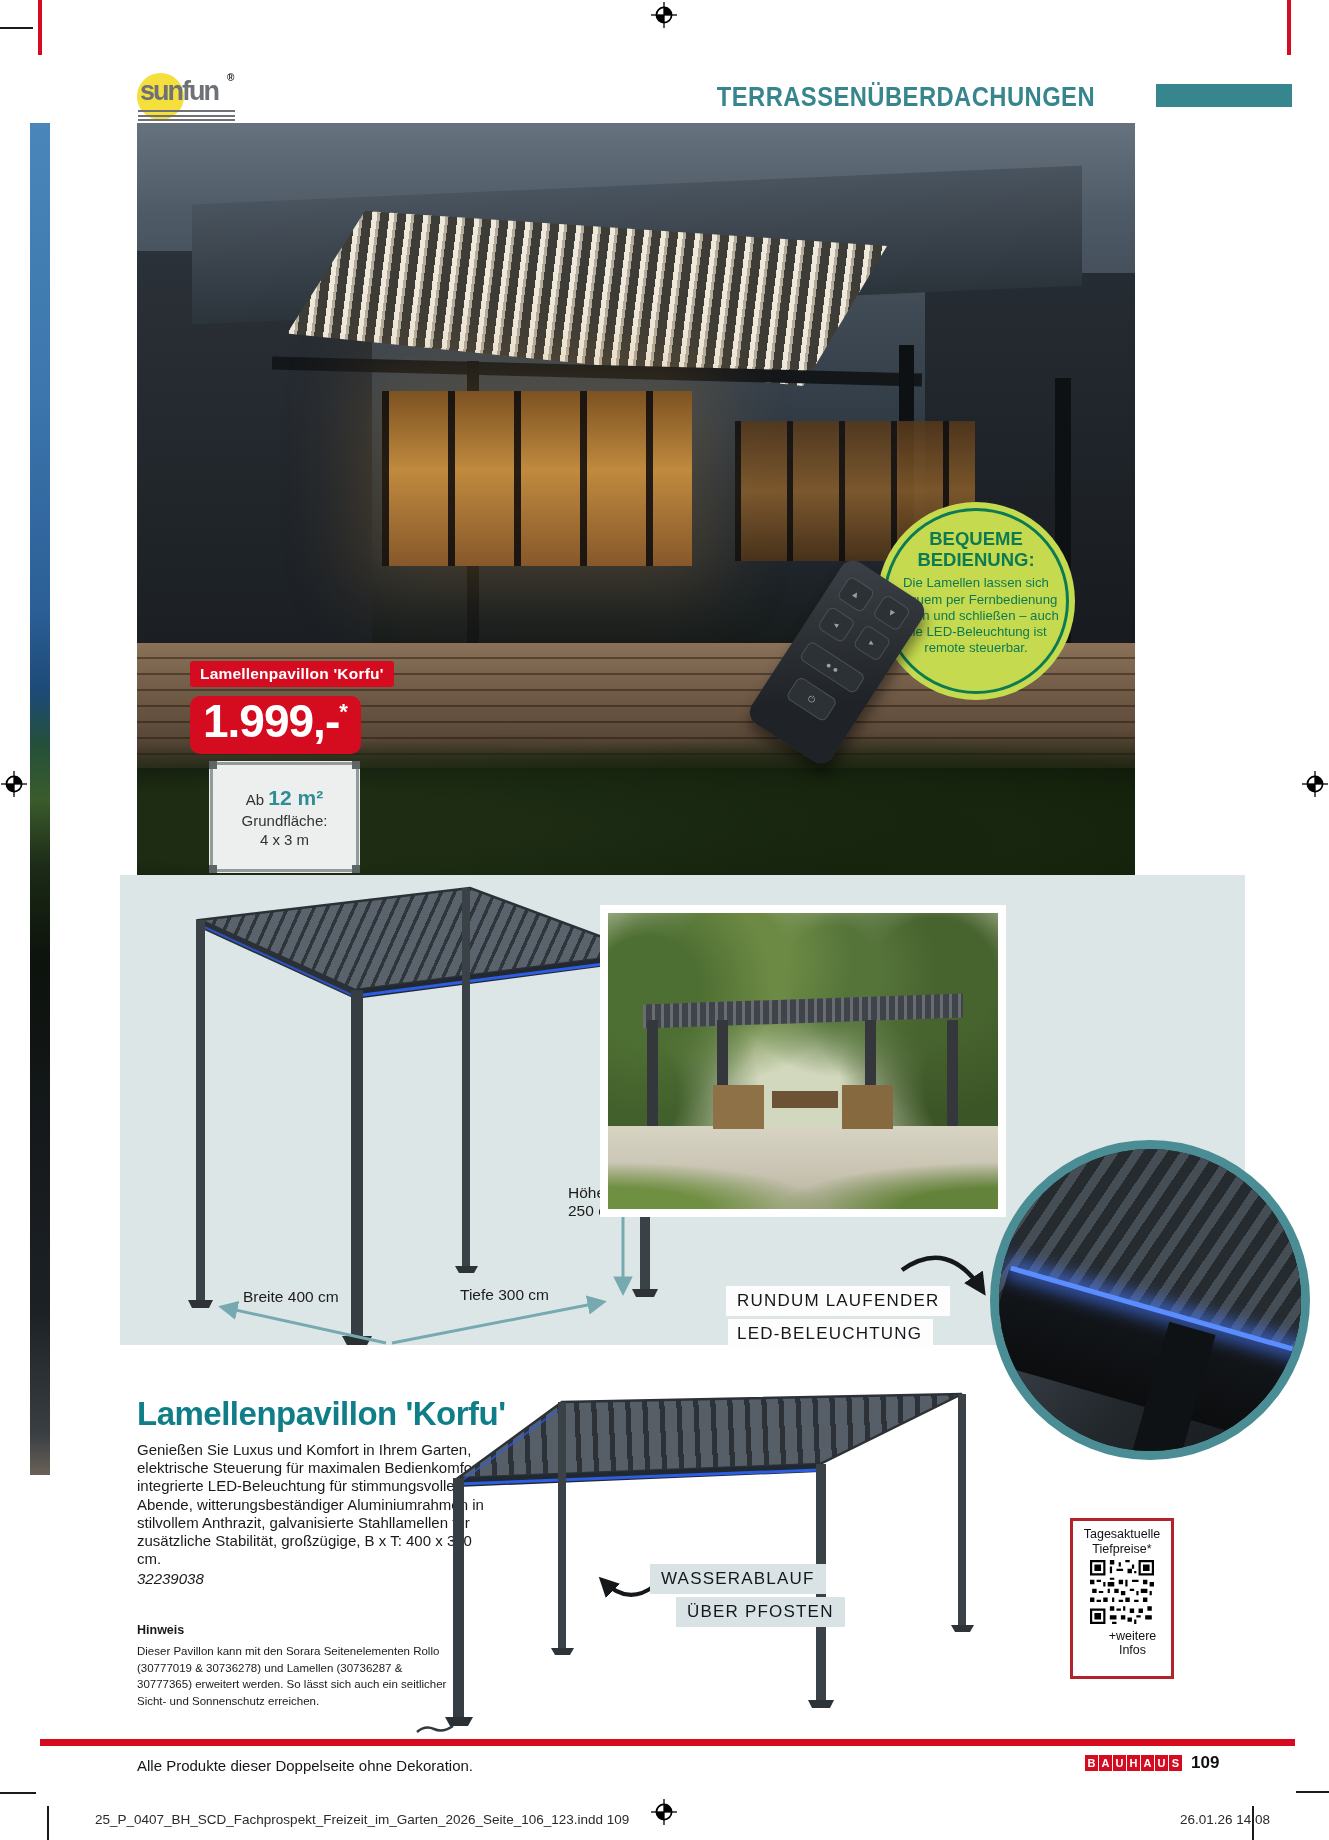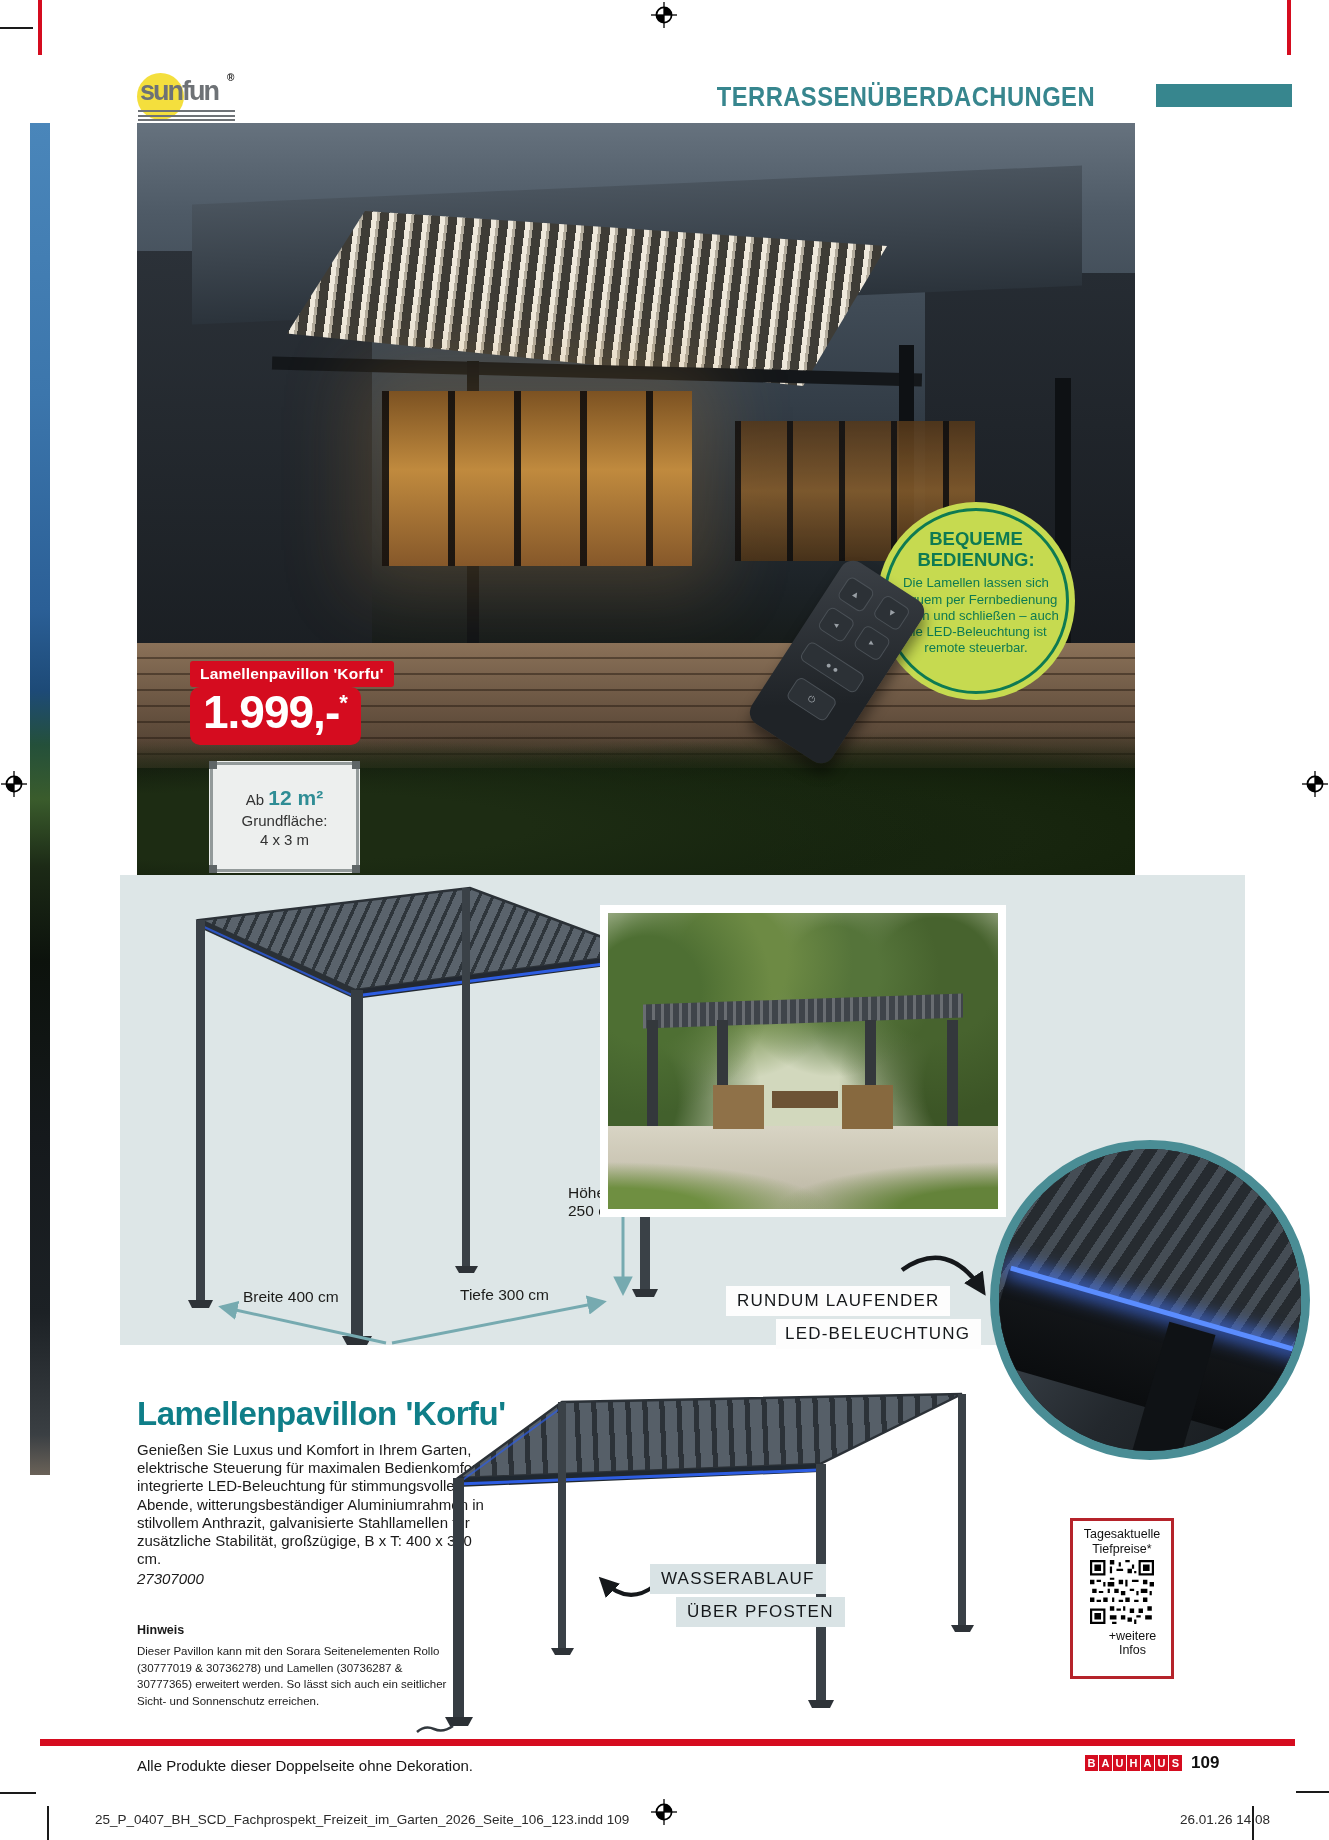--- a/index.html
+++ b/index.html
@@ -63,21 +63,21 @@
       radial-gradient(ellipse at 12% 70%, #1d2c13 0 22%, transparent 55%),
       radial-gradient(ellipse at 38% 85%, #15230e 0 26%, transparent 60%),
       radial-gradient(ellipse at 66% 75%, #18260f 0 24%, transparent 58%),
       radial-gradient(ellipse at 90% 82%, #122009 0 26%, transparent 62%),
       linear-gradient(180deg,transparent 0 20%, #0a1208 70%, #060b05 100%); }
 
   
   .price-group { left:53px; top:538px; }
   .price-label { display:inline-block; background:#d50c1f; color:#fff; font-weight:bold; font-size:15.5px;
     padding:4px 10px; border-radius:3px; letter-spacing:.2px; }
-  .price-box { display:inline-block; background:#d50c1f; color:#fff; border-radius:10px;
+  .price-box { margin-top:9px; display:inline-block; background:#d50c1f; color:#fff; border-radius:10px;
     padding:0 13px 7px 13px; font-size:46px; font-weight:bold; letter-spacing:-1px; line-height:1.1; }
   .price-box sup { font-size:22px; vertical-align:18px; letter-spacing:0; }
 
   
   .area-box { left:72px; top:638px; width:151px; height:112px; background:#edefee; padding:1px; }
   .area-frame { position:relative; width:100%; height:100%; border:3px solid #939a9a; text-align:center;
     display:flex; flex-direction:column; justify-content:center; gap:2px; }
   .area-frame i { position:absolute; width:8px; height:8px; background:#5e6566; font-style:normal; }
   .area-frame i.c1 { left:-4px; top:-4px; } .area-frame i.c2 { right:-4px; top:-4px; }
   .area-frame i.c3 { left:-4px; bottom:-4px; } .area-frame i.c4 { right:-4px; bottom:-4px; }
@@ -138,21 +138,21 @@
   .cd-beam { left:-10px; top:168px; width:360px; height:95px; transform:rotate(16deg);
     background:linear-gradient(180deg,#15181b,#0b0d0f); }
   .cd-led { left:6px; top:158px; width:300px; height:5px; transform:rotate(16deg); background:#5b8dff;
     box-shadow:0 0 18px 6px rgba(70,120,255,.75); }
   .cd-post { left:146px; top:176px; width:48px; height:170px; background:#0f1215; transform:rotate(16deg); }
 
   
   .callout-box { position:absolute; z-index:5; font-weight:normal; font-size:17px; letter-spacing:1.2px;
     color:#15181b; padding:5px 11px; white-space:nowrap; }
   .led-box1 { left:726px; top:1286px; background:#fdfdfd; }
-  .led-box2 { left:776px; top:1319px; background:#fdfdfd;padding-left:9px; }
+  .led-box2 { left:728px; top:1319px; background:#fdfdfd;padding-left:9px; }
   .drain-box1 { left:650px; top:1564px; background:#d9e3e5; }
   .drain-box2 { left:676px; top:1597px; background:#d9e3e5; }
   .led-arrow { position:absolute; left:890px; top:1238px; z-index:5; }
 
   
   .product { position:absolute; left:137px; top:1395px; width:352px; color:#1a1a1a; }
   .product h1 { color:#0f7e88; font-size:33px; font-weight:bold; letter-spacing:-.5px; white-space:nowrap; }
   .product .desc { margin-top:8px; font-size:15px; line-height:18.2px; }
   .product .artnr { margin-top:2px; font-size:15px; font-style:italic; }
   .product .note-title { margin-top:36px; font-size:12.5px; font-weight:bold; }
@@ -345,21 +345,21 @@
         </marker>
       </defs>
     <path d="M12,32 Q58,0 92,52" stroke="#15181b" stroke-width="4.5" fill="none" marker-end="url(#arrB)"></path>
   </svg>
   <div class="callout-box led-box1">RUNDUM LAUFENDER</div>
   <div class="callout-box led-box2">LED-BELEUCHTUNG</div>
 
   <div class="product">
     <h1>Lamellenpavillon 'Korfu'</h1>
     <p class="desc">Genießen Sie Luxus und Komfort in Ihrem Garten, elektrische Steuerung für maximalen Bedienkomfort, integrierte LED-Beleuchtung für stimmungsvolle Abende, witterungsbeständiger Aluminiumrahmen in stilvollem Anthrazit, galvanisierte Stahllamellen für zusätzliche Stabilität, großzügige, B x T: 400 x 300 cm.</p>
-    <p class="artnr">27307000</p>
+    <p class="artnr">32239038</p>
     <p class="note-title">Hinweis</p>
     <p class="note-body">Dieser Pavillon kann mit den Sorara Seitenelementen Rollo (30777019 &amp; 30736278) und Lamellen (30736287 &amp; 30777365) erweitert werden. So lässt sich auch ein seitlicher Sicht- und Sonnenschutz erreichen.</p>
   </div>
 
   <svg class="drawing2" width="600" height="355" viewBox="0 0 600 355">
     <defs>
       <linearGradient id="slats2" gradientUnits="userSpaceOnUse" x1="58" y1="98" x2="75" y2="97.3" spreadMethod="repeat">
         <stop offset="0" stop-color="#2c3238"></stop>
           <stop offset="0.3" stop-color="#2c3238"></stop>
         <stop offset="0.3" stop-color="#565f68"></stop>

